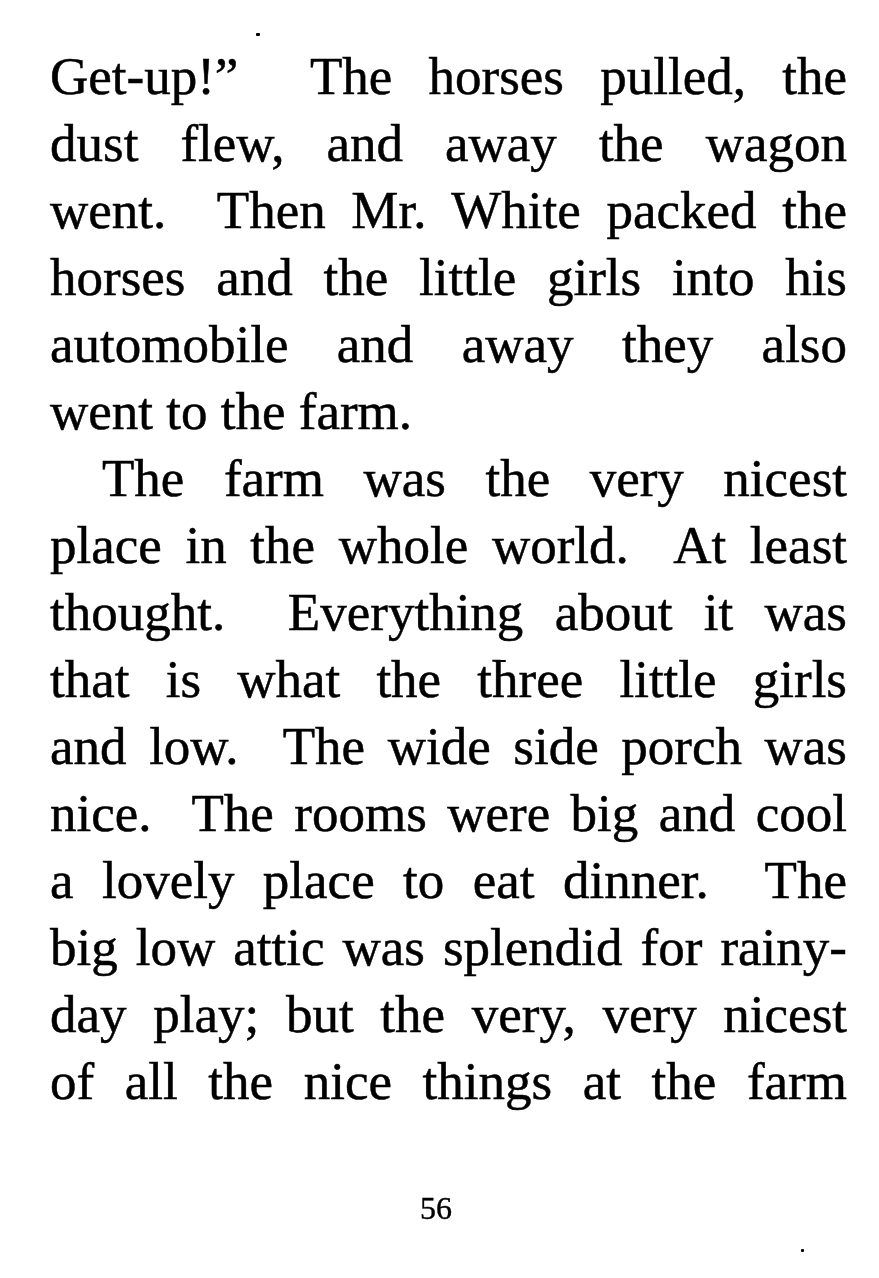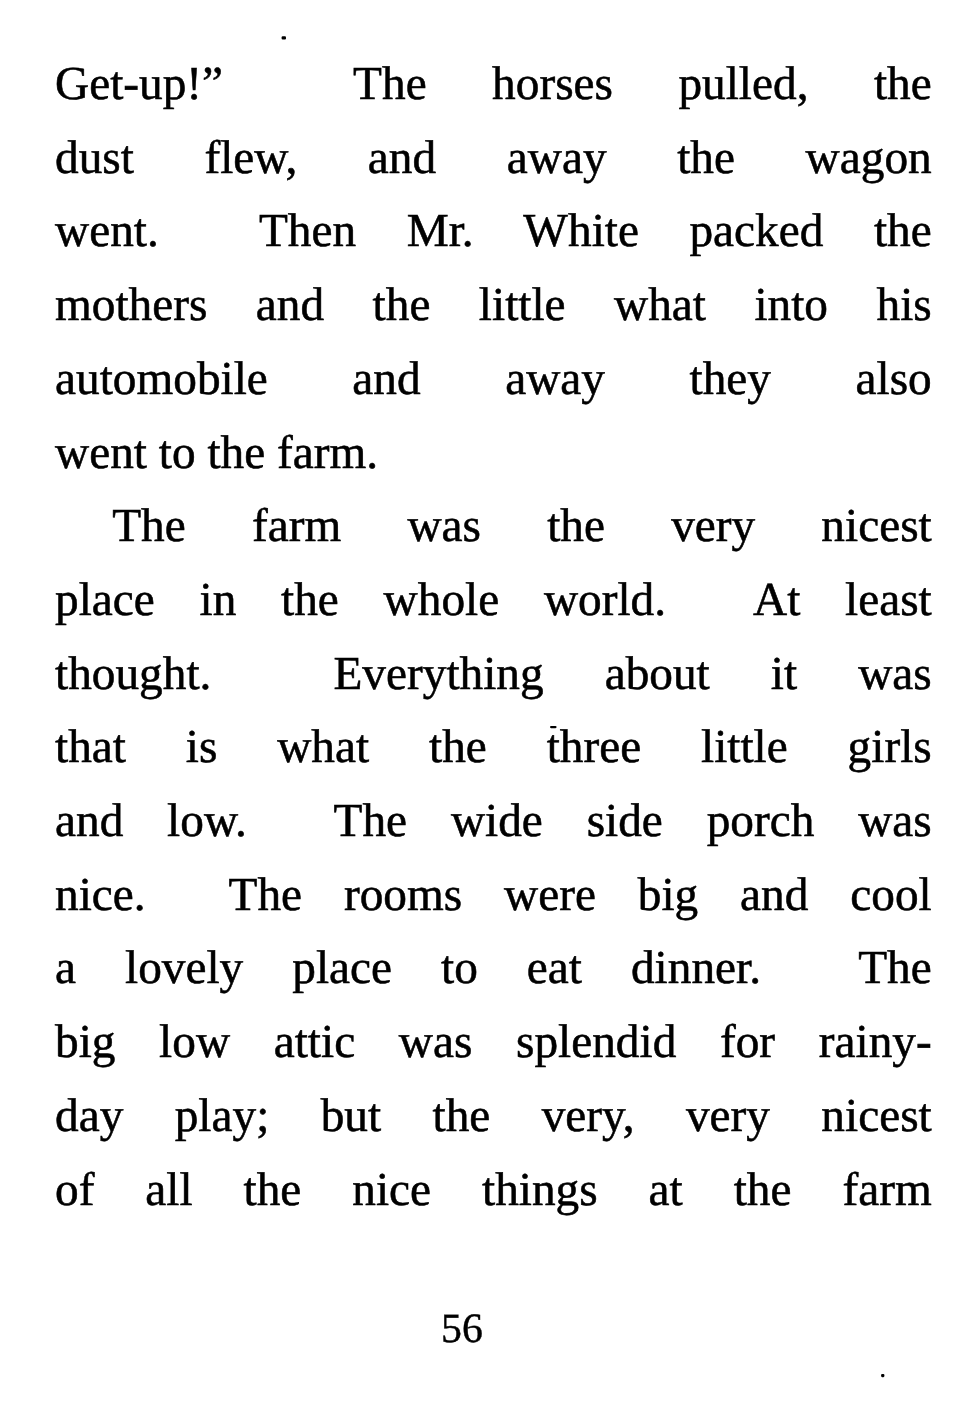--- a/index.html
+++ b/index.html
@@ -17,61 +17,61 @@
   }
   .page {
     position: absolute;
     inset: 0;
     background: #ffffff;
   }
   .text-block {
     padding: 43px 32px 0 50px;
   }
   .line {
-    font-size: 43px;
+    font-size: 53px;
     line-height: 67px;
     -webkit-text-stroke: 0.5px #000;
     white-space: normal;
   }
   .line.j {
     text-align: justify;
     text-align-last: justify;
   }
   .line.left {
     text-align: right;
     text-align-last: left;
   }
   .line.ind {
     padding-left: 52px;
   }
   .page-number {
     position: absolute;
-    left: 0;
+    left: 16px;
     top: 1186px;
     width: 840px;
     text-align: center;
-    font-size: 38px;
+    font-size: 32px;
     line-height: 44px;
     -webkit-text-stroke: 0.4px #000;
   }
   .speck {
     position: absolute;
     background: #000;
     border-radius: 1px;
   }
 </style>
 </head>
 <body>
 
 <main class="page">
   <div class="text-block">
       <div class="line j">Get-up!”&nbsp; The horses pulled, the</div>
       <div class="line j">dust flew, and away the wagon</div>
       <div class="line j">went.&nbsp; Then Mr. White packed the</div>
-      <div class="line j">mothers and the little what into his</div>
+      <div class="line j">horses and the little girls into his</div>
       <div class="line j">automobile and away they also</div>
       <div class="line left">went to the farm.</div>
       <div class="line j ind">The farm was the very nicest</div>
       <div class="line j">place in the whole world.&nbsp; At least</div>
       <div class="line j">thought.&nbsp; Everything about it was</div>
       <div class="line j">that is what the three little girls</div>
       <div class="line j">and low.&nbsp; The wide side porch was</div>
       <div class="line j">nice.&nbsp; The rooms were big and cool</div>
       <div class="line j">a lovely place to eat dinner.&nbsp; The</div>
       <div class="line j">big low attic was splendid for rainy-</div>

